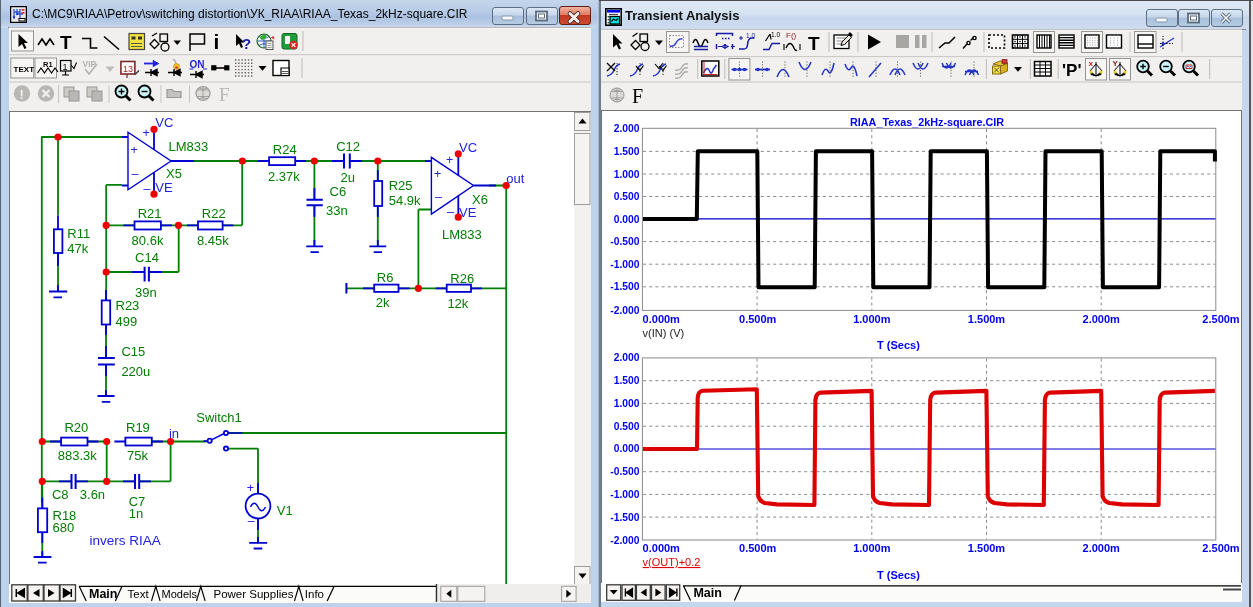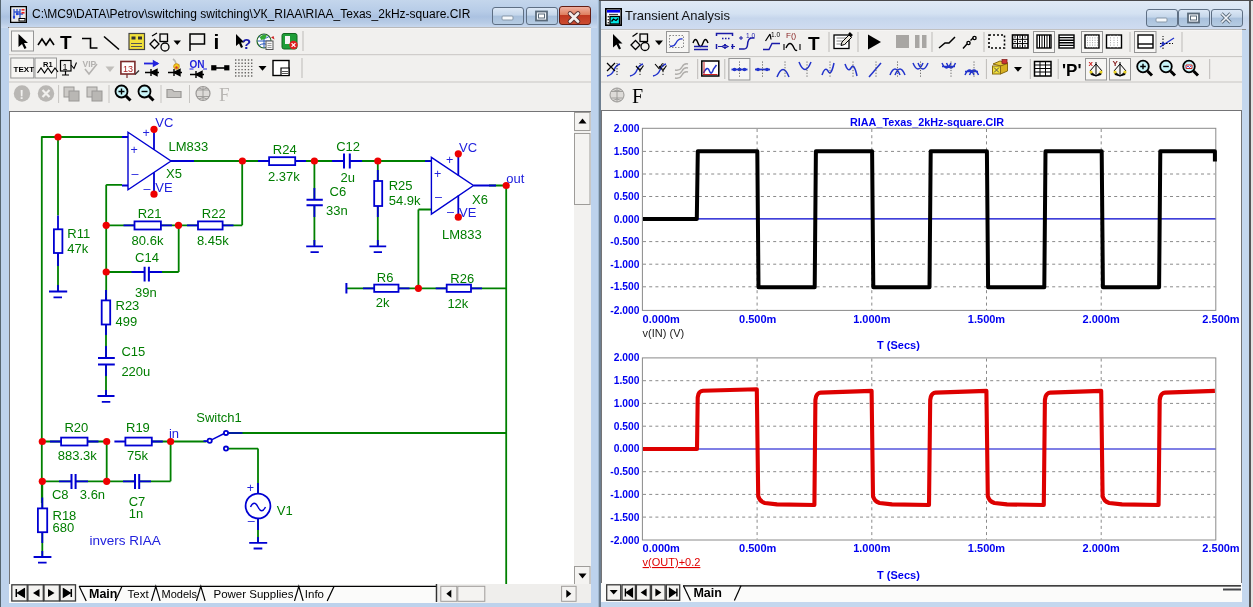--- a/index.html
+++ b/index.html
@@ -7,41 +7,41 @@
        font-family:"Liberation Sans", sans-serif;background:#a0b8d0;}
   .abs{position:absolute;}
   
   #lw{left:0;top:0;width:598px;height:607px;background:#bdd2ec;}
   #lw-edge{left:0;top:0;width:1px;height:607px;background:#56656f;}
   #lw-title{left:1px;top:0;width:596px;height:28px;
     background:linear-gradient(#c4d6ec 0%,#b7cce7 40%,#abc2e1 60%,#b8cce6 82%,#ccdbf0 100%);}
   #lw-title .txt{left:31px;top:7px;font-size:12px;color:#000;white-space:nowrap;}
   #rw{left:599px;top:0;width:654px;height:607px;background:#c4d7ee;}
   #rw-title{left:601px;top:1px;width:648px;height:28px;
-    background:linear-gradient(#e0eaf6 0%,#d4e2f2 45%,#c6d6ec 62%,#cfdcf0 100%);}
+    background:linear-gradient(#e0eaf6 0%,#d4e2f2 45%,#c6d6ec 62%,#cfdcf0 100%);font-weight:bold;}
   #rw-title .txt{left:24px;top:7px;font-size:13px;color:#111;}
   #rw-lborder{left:599px;top:0;width:2px;height:607px;background:#6e7f90;}
   #rw-rborder{left:1249px;top:0;width:2px;height:607px;background:#565758;}
   #rw-redge{left:1251px;top:0;width:2px;height:607px;background:#e4e4e4;}
   #rw-top{left:599px;top:0;width:654px;height:1px;background:#4a4a4c;}
   .capbtn{position:absolute;width:30px;height:16px;border:1px solid #5e6f84;border-radius:3px;
     background:linear-gradient(#dce8f6 0%,#c4d6ea 45%,#a8c0dc 50%,#b6cce2 100%);}
   .capbtn.red{background:linear-gradient(#f0b0a0 0%,#e08060 45%,#c03820 50%,#cc4c30 100%);border-color:#641e14;}
   
   .tbar{background:#f1f0ee;}
   #lw-clientbox{left:9px;top:111px;width:582px;height:475px;border:1px solid #747476;box-sizing:border-box;background:#fff;}
   #rw-clientbox{left:601px;top:110px;width:641px;height:474px;border:1px solid #747476;box-sizing:border-box;background:#fff;}
 </style>
 </head>
 <body>
 
 <div id="lw" class="abs"></div>
 <div id="lw-edge" class="abs"></div>
 <div id="lw-title" class="abs">
-  <div class="abs txt">C:\MC9\DATA\Petrov\switching switching\УК_RIAA\RIAA_Texas_2kHz-square.CIR</div>
+  <div class="abs txt">C:\MC9\RIAA\Petrov\switching distortion\УК_RIAA\RIAA_Texas_2kHz-square.CIR</div>
 </div>
 
 <svg class="abs" style="left:10px;top:6px;" width="17" height="17" viewBox="0 0 17 17">
  <rect x="0.5" y="0.5" width="16" height="16" fill="#fff" stroke="#000" stroke-width="1.6"></rect>
  <rect x="2" y="2" width="13" height="13" fill="#e8e8e8"></rect>
  <path d="M4,3 V13 M7,3 V8 M7,8 H13 M10,3 V13 M4,6 H10" stroke="#3355cc" stroke-width="1.3" fill="none"></path>
  <rect x="11.5" y="3" width="3" height="1.6" fill="#e82020"></rect>
  <rect x="11.5" y="6" width="3" height="1.6" fill="#e82020"></rect>
  <circle cx="7" cy="8" r="1.2" fill="#2244dd"></circle>
  <circle cx="4" cy="11" r="1.2" fill="#2244dd"></circle>

